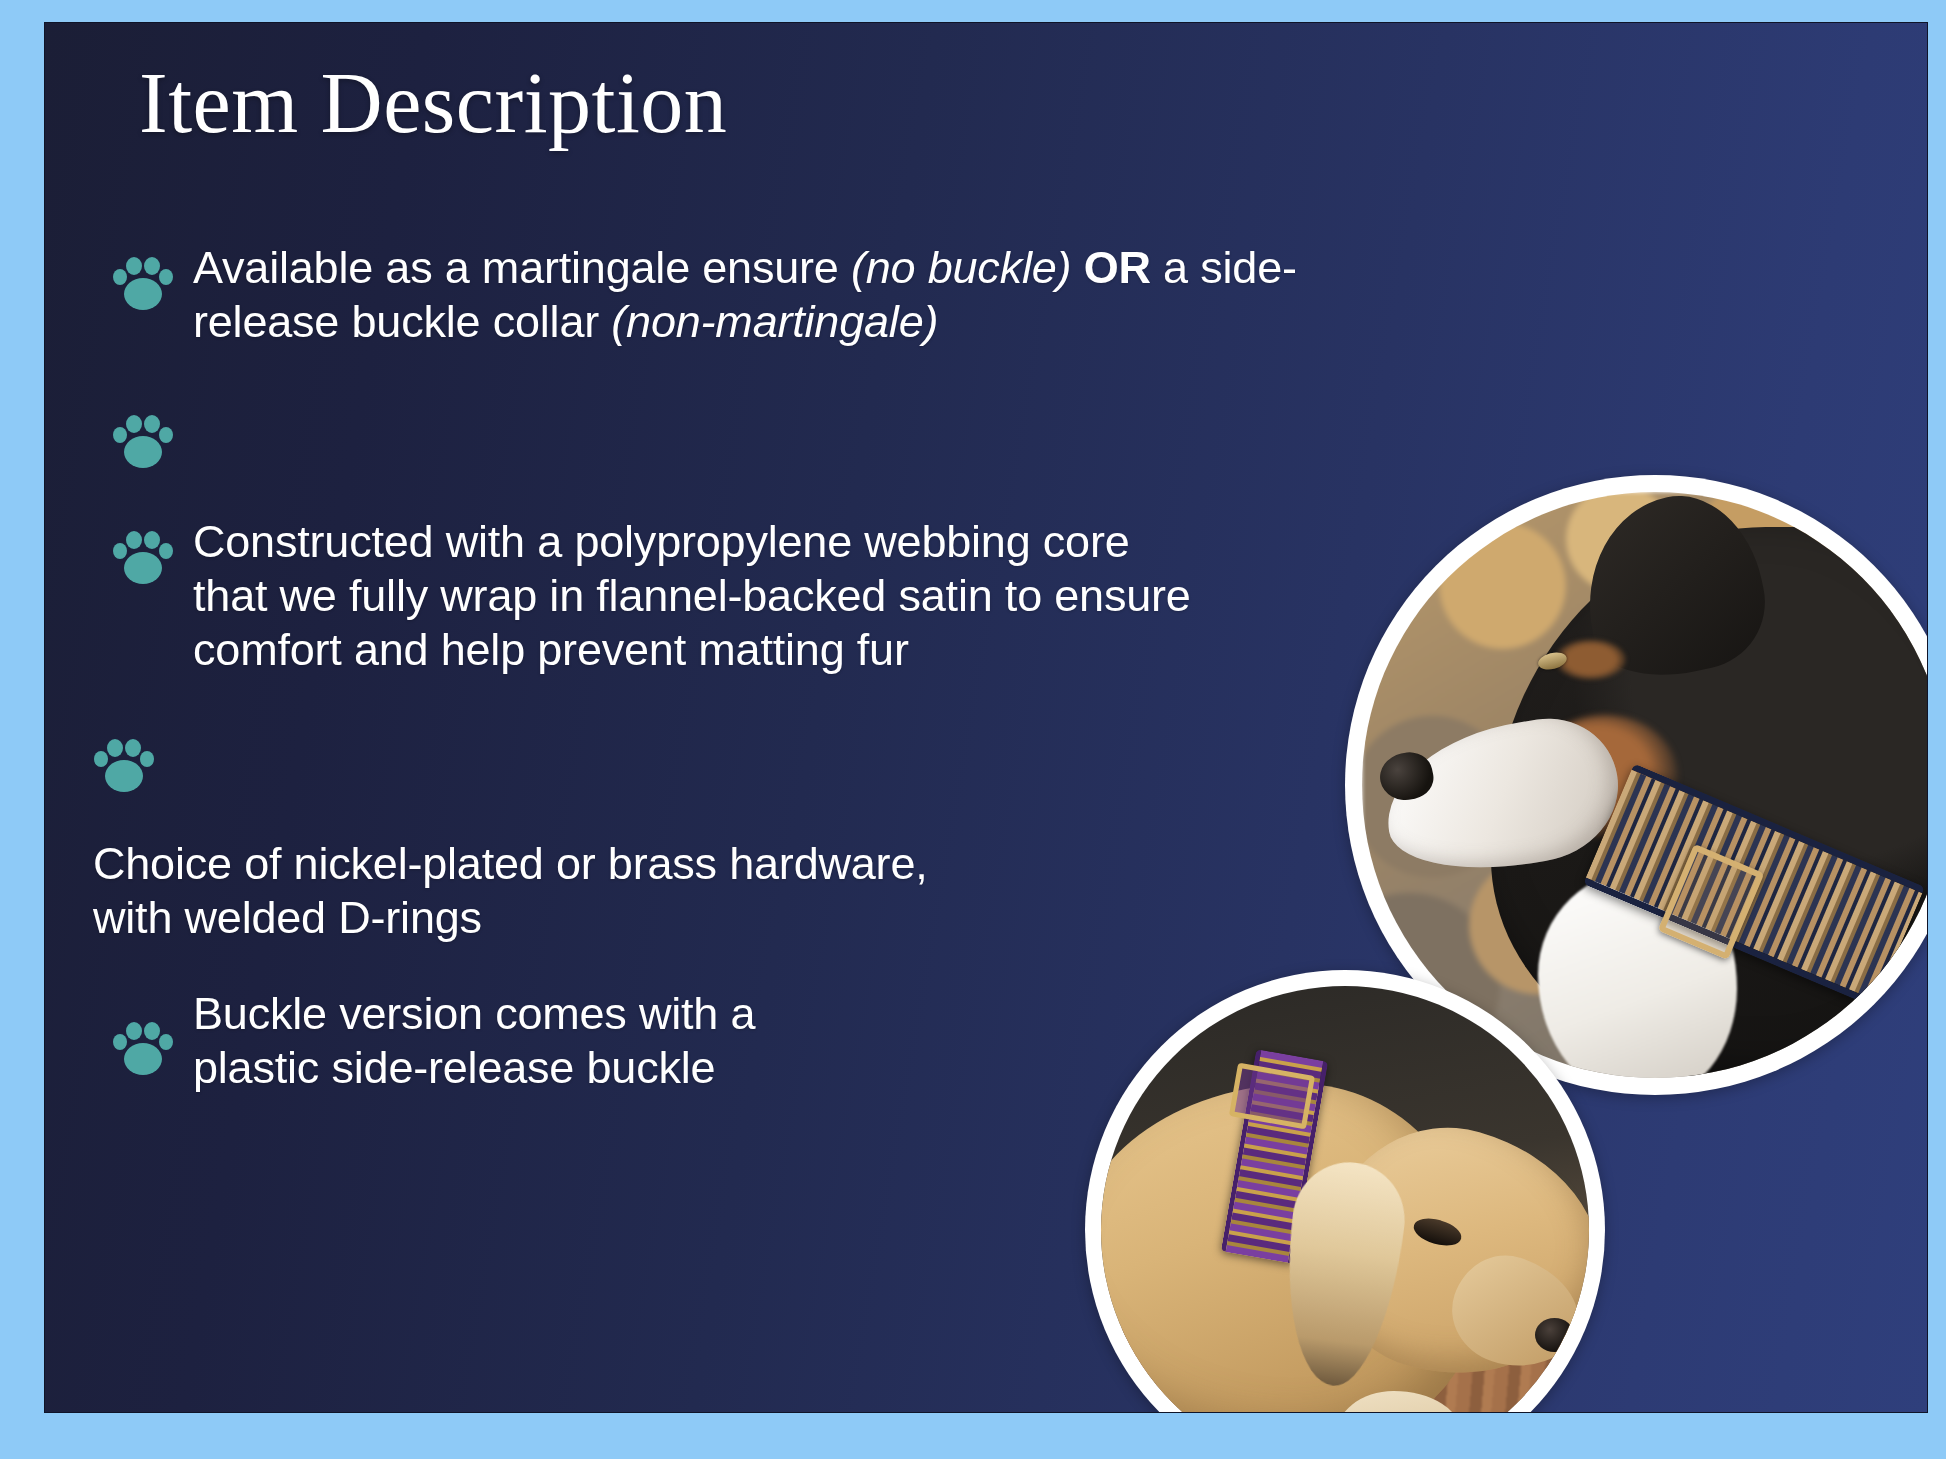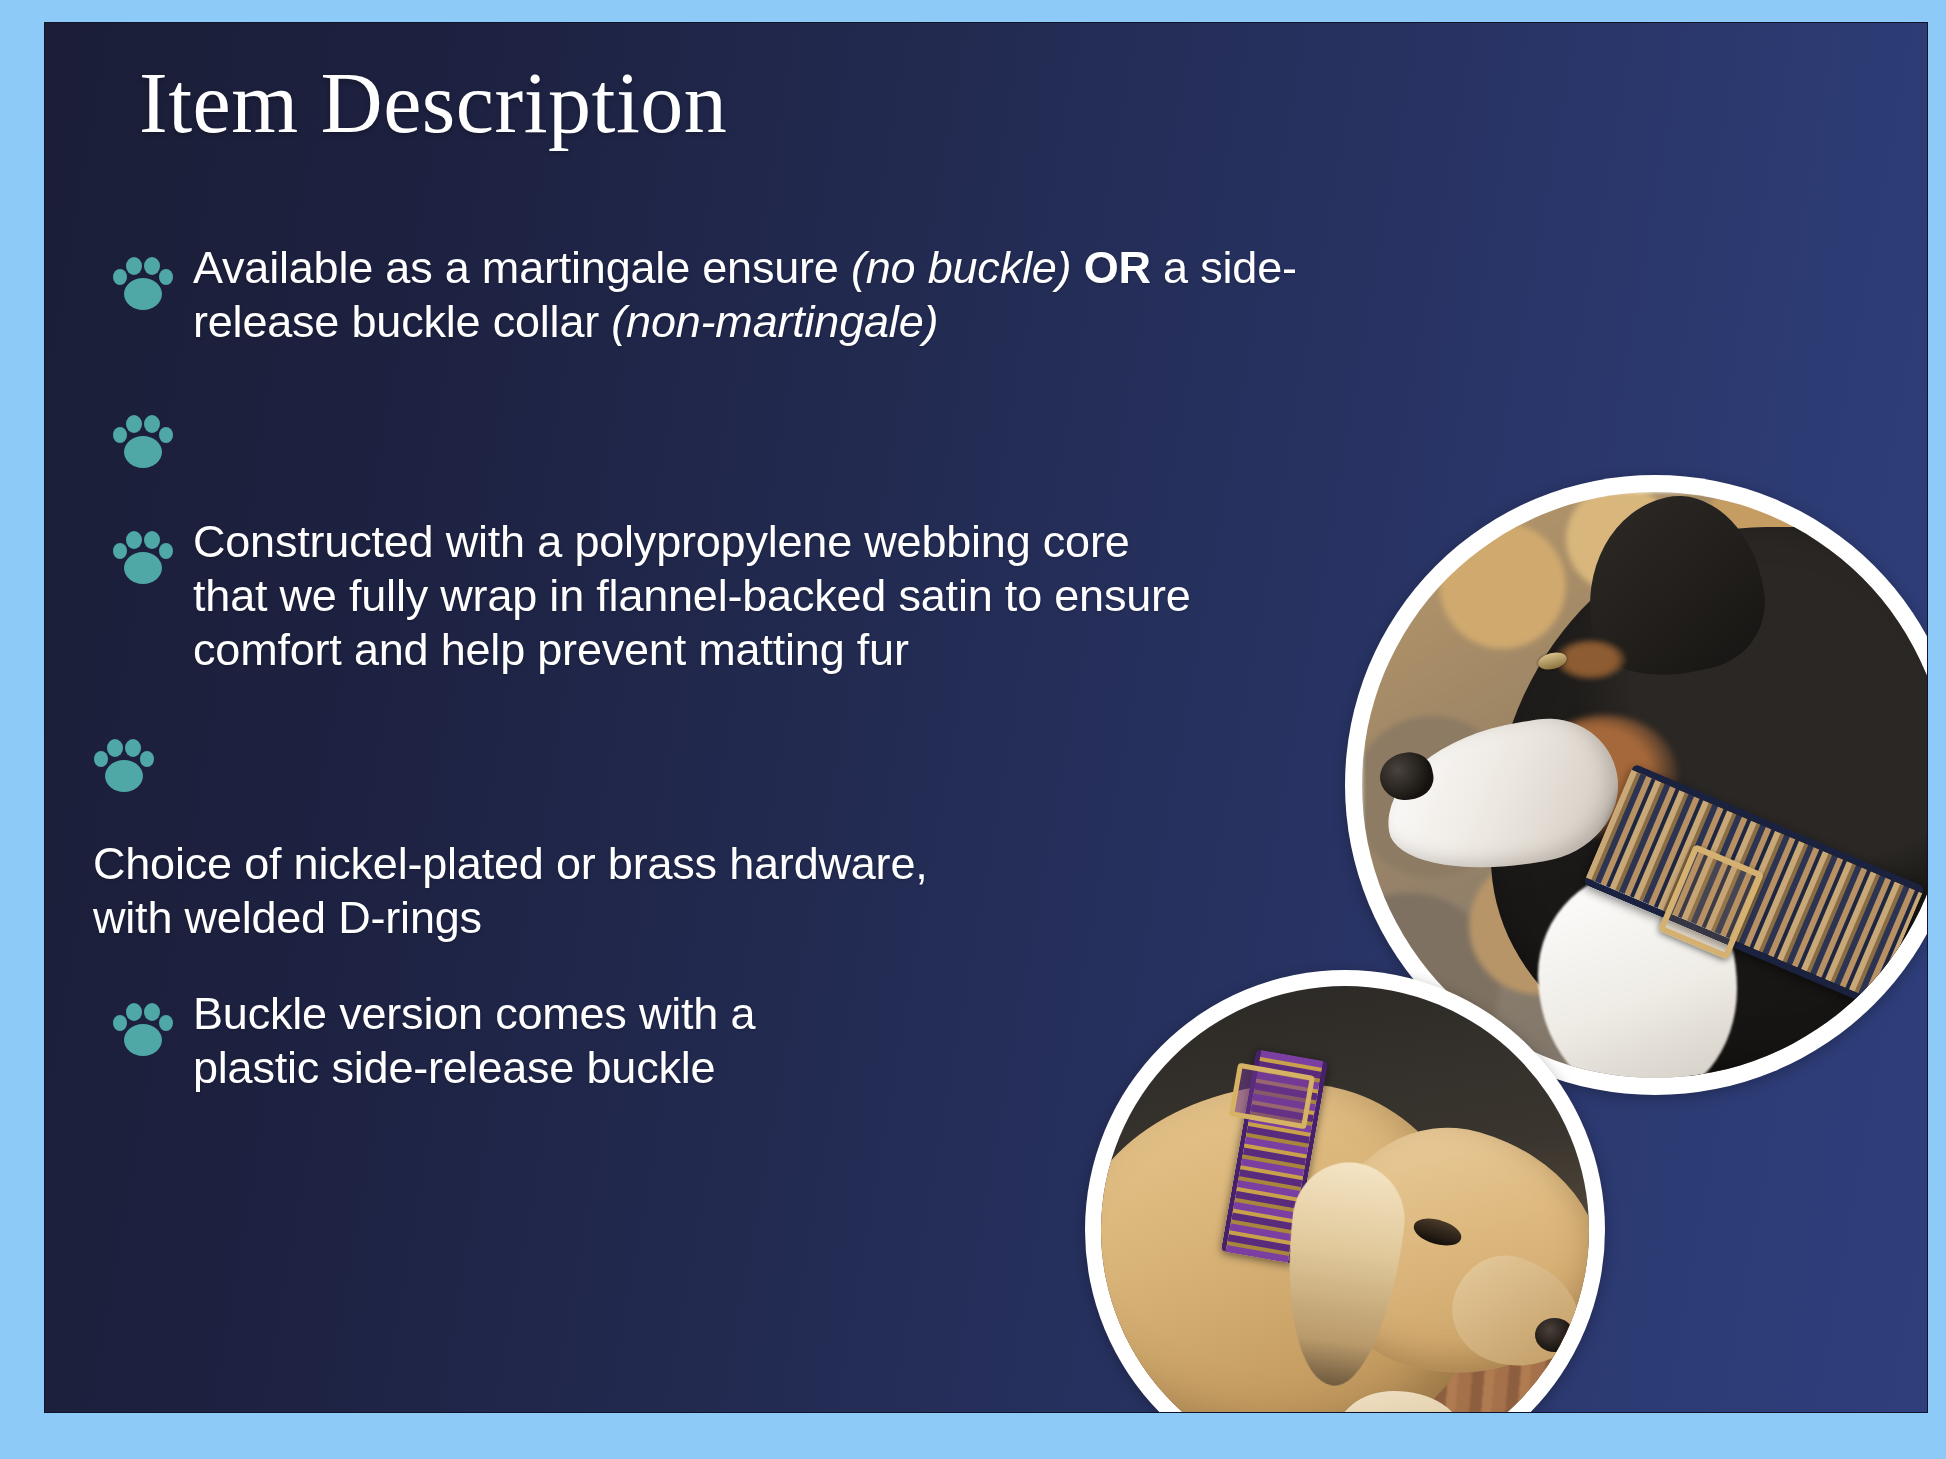--- a/index.html
+++ b/index.html
@@ -97,21 +97,21 @@
   }
 
   .bullet-text em { font-style: italic; }
   .bullet-text strong { font-weight: 700; font-style: normal; }
 
   
   .bullet-row.r1 { margin-bottom: 48px; }
   .bullet-row.r2 { margin-bottom: 44px; }
   .bullet-row.r3 { margin-bottom: 44px; }
   .bullet-row.r4 { margin-bottom: 40px; flex-direction: column; }
-  .bullet-row.r5 { margin-bottom: 12px; }
+  .bullet-row.r5 { margin-bottom: 12px; align-items: center; }
 
   
   .photo {
     position: absolute;
     border-radius: 50%;
     background: #ffffff;
     box-shadow: 0 3px 14px rgba(0,0,0,0.28);
     overflow: hidden;
   }
   .photo .inner {

